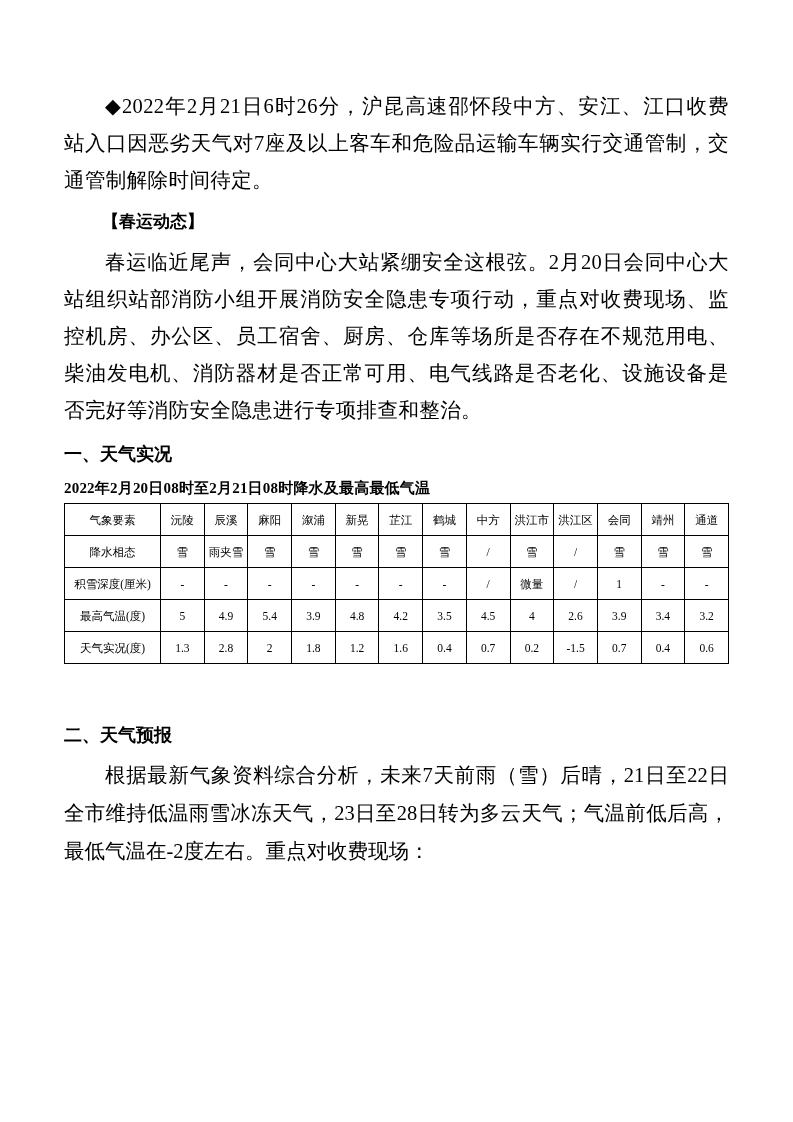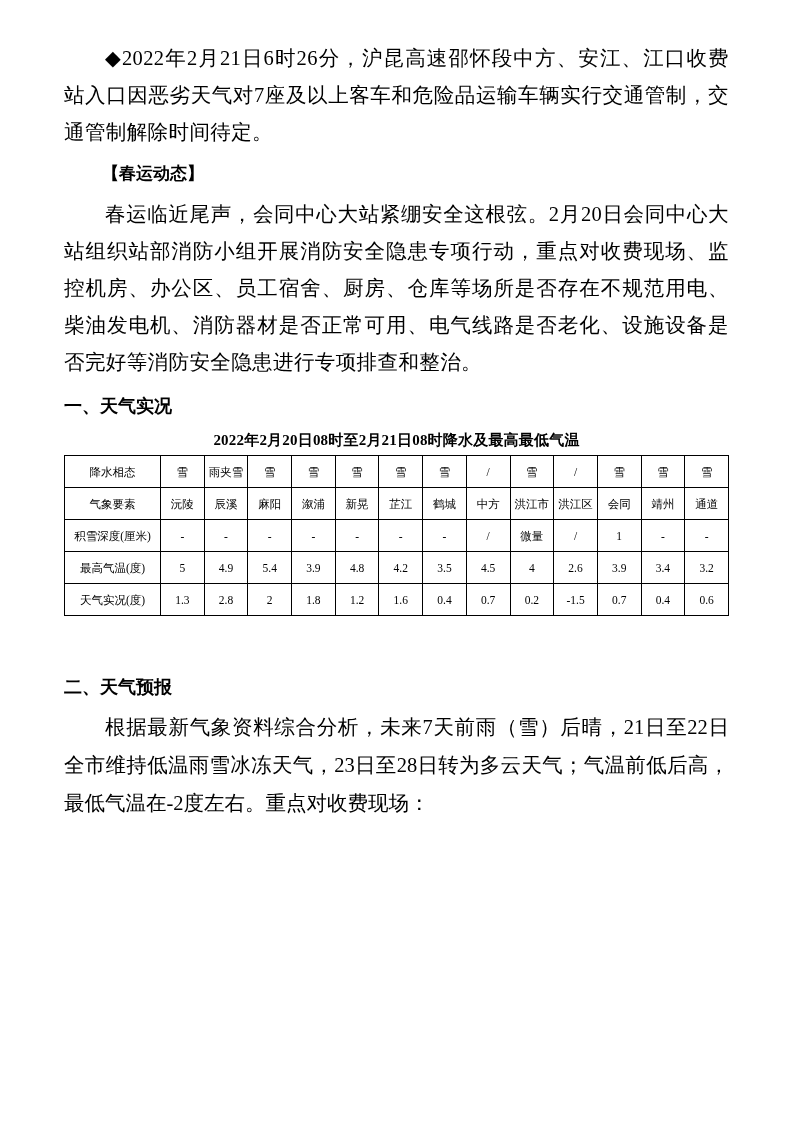--- a/index.html
+++ b/index.html
@@ -10,21 +10,21 @@
   body {
     width: 793px;
     height: 1122px;
     font-family: "Liberation Serif", "DejaVu Serif", serif;
     color: #000000;
     position: relative;
     overflow: hidden;
   }
   .page {
     box-sizing: border-box;
-    padding: 40px 64px 0 64px;
+    padding: 88px 64px 0 64px;
     width: 793px;
     height: 1122px;
   }
   .para {
     font-size: 20.5px;
     line-height: 37px;
     text-align: justify;
     text-justify: inter-ideograph;
     text-indent: 2em;
     margin: 0 0 0 0;
@@ -38,21 +38,20 @@
     margin: 4px;
   }
   .section-title {
     font-size: 18px;
     line-height: 38px;
     font-weight: bold;
     font-family: Liberation Sans, sans-serif;
     margin: 6px 0 2px 0;
   }
   .table-title {
-    text-align: center;
     font-size: 15px;
     font-weight: bold;
     margin: 6px 0 5px 0;
     letter-spacing: 0.2px;
   }
   table.wx {
     border-collapse: collapse;
     width: 100%;
     table-layout: fixed;
   }
@@ -115,55 +114,55 @@
         <col>
         <col>
         <col>
         <col>
         <col>
         <col>
         <col>
         <col>
     </colgroup>
     <tbody>
-      <tr>
-        <td class="rowhead">降水相态</td>
-        <td>雪</td>
-        <td>雨夹雪</td>
-        <td>雪</td>
-        <td>雪</td>
-        <td>雪</td>
-        <td>雪</td>
-        <td>雪</td>
-        <td>/</td>
-        <td>雪</td>
-        <td>/</td>
-        <td>雪</td>
-        <td>雪</td>
-        <td>雪</td>
-      </tr>
-
       <tr>
         <td class="rowhead">气象要素</td>
         <td>沅陵</td>
         <td>辰溪</td>
         <td>麻阳</td>
         <td>溆浦</td>
         <td>新晃</td>
         <td>芷江</td>
         <td>鹤城</td>
         <td>中方</td>
         <td>洪江市</td>
         <td>洪江区</td>
         <td>会同</td>
         <td>靖州</td>
         <td>通道</td>
       </tr>
 
       <tr>
+        <td class="rowhead">降水相态</td>
+        <td>雪</td>
+        <td>雨夹雪</td>
+        <td>雪</td>
+        <td>雪</td>
+        <td>雪</td>
+        <td>雪</td>
+        <td>雪</td>
+        <td>/</td>
+        <td>雪</td>
+        <td>/</td>
+        <td>雪</td>
+        <td>雪</td>
+        <td>雪</td>
+      </tr>
+
+      <tr>
         <td class="rowhead">积雪深度(厘米)</td>
         <td>-</td>
         <td>-</td>
         <td>-</td>
         <td>-</td>
         <td>-</td>
         <td>-</td>
         <td>-</td>
         <td>/</td>
         <td>微量</td>

